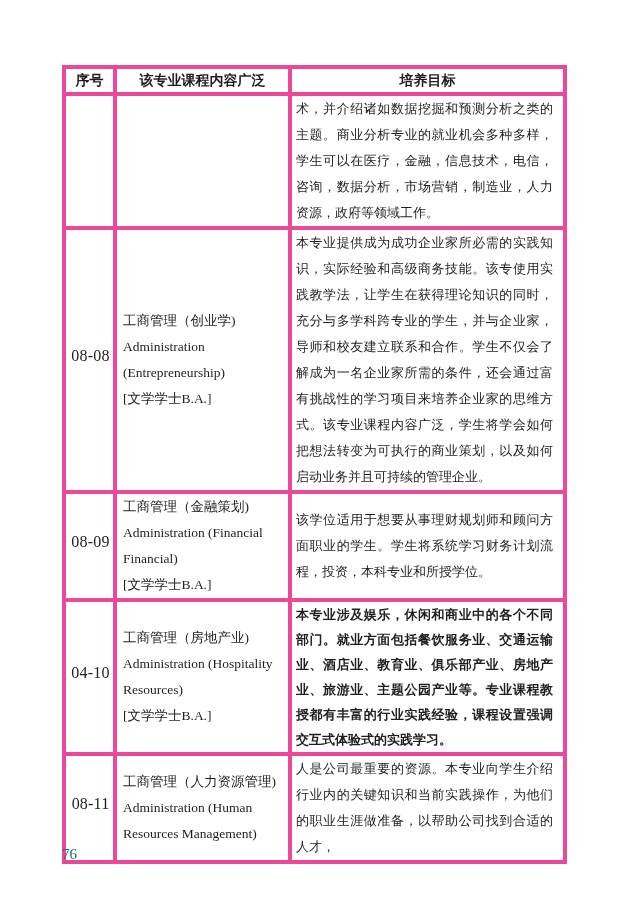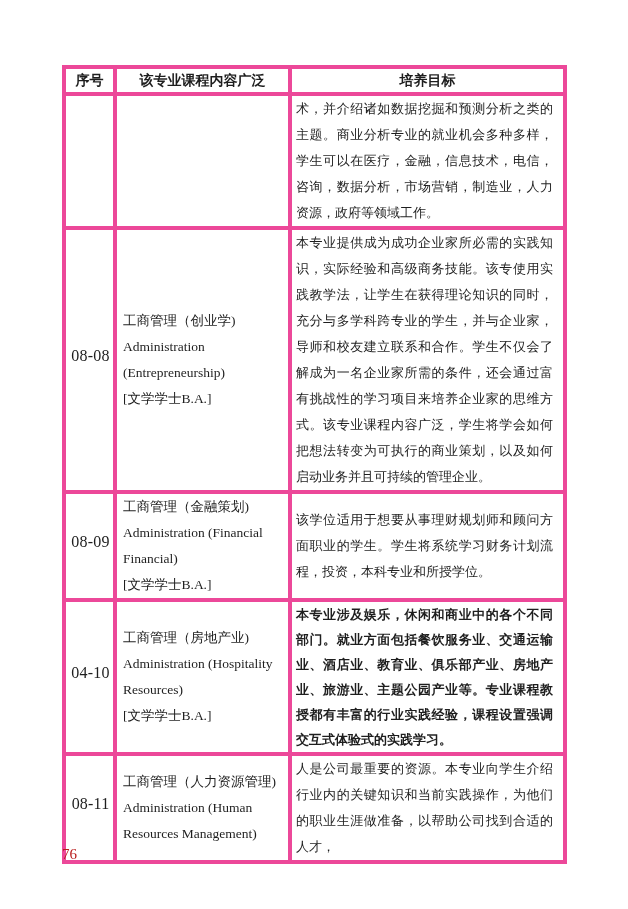--- a/index.html
+++ b/index.html
@@ -65,21 +65,21 @@
   }
   tr.r-tight td.cell-goal {
     line-height: 25px;
     font-weight: bold;
   }
   .page-number {
     position: absolute;
     left: 62px;
     top: 846px;
     font-size: 15px;
-    color: #b91c1c;
+    color: #0f766e;
   }
 </style>
 </head>
 <body>
 
 <div class="sheet">
 
   <table class="degree-table">
     <colgroup>
       <col style="width:51px">

